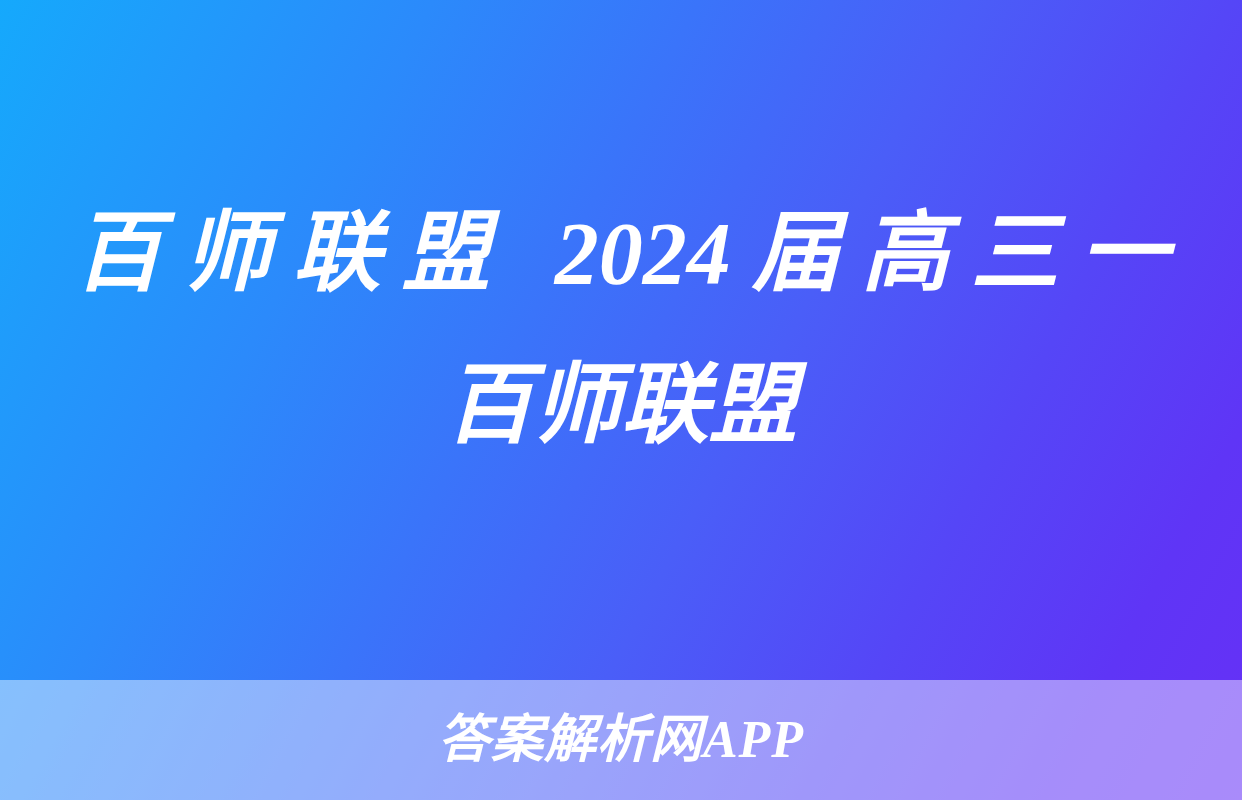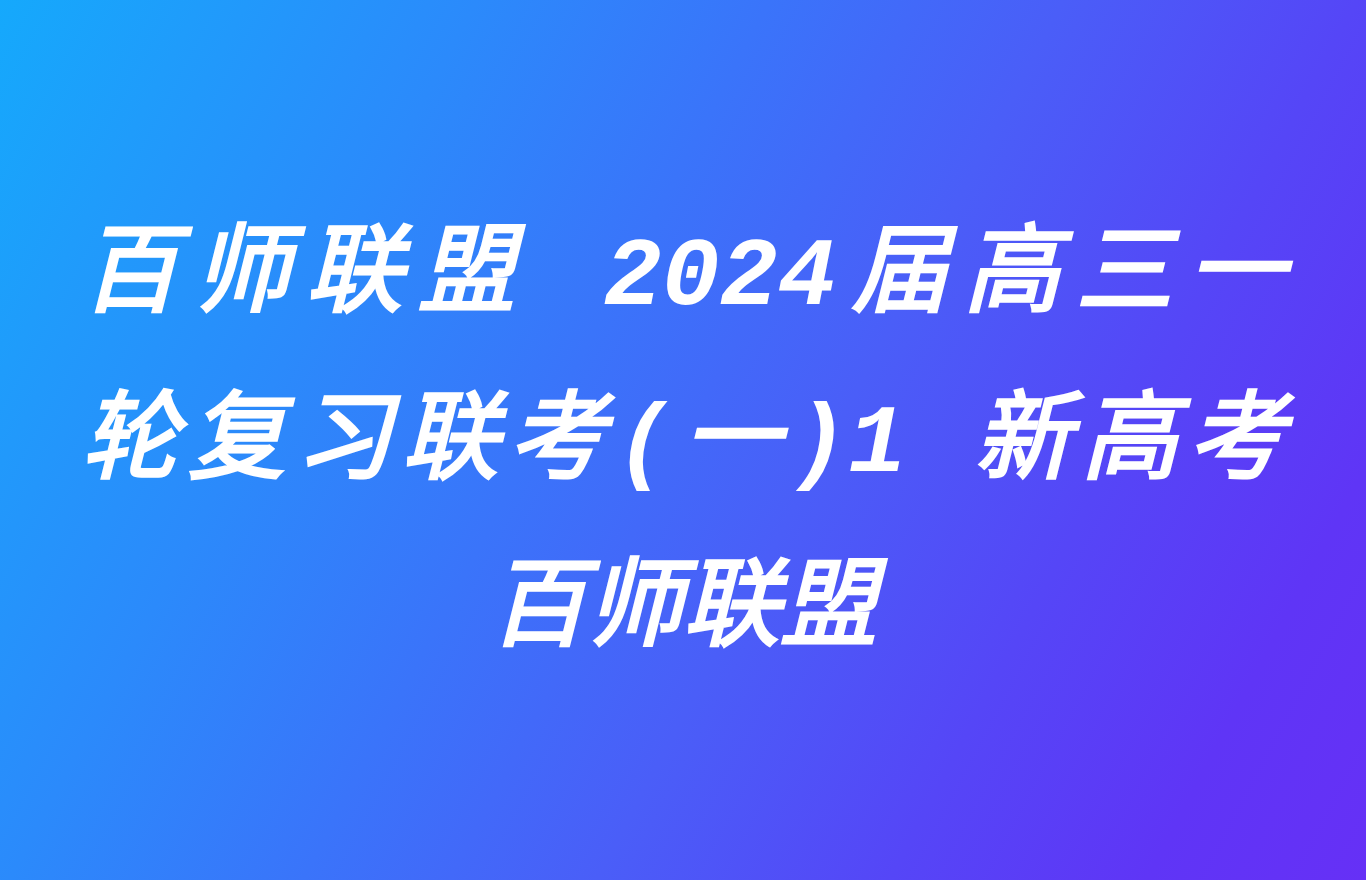--- a/index.html
+++ b/index.html
@@ -7,21 +7,21 @@
     margin: 0;
     padding: 0;
     background: #ffffff;
   }
 
   .poster {
     position: relative;
     width: 1242px;
     height: 800px;
     overflow: hidden;
-    font-family: Liberation Mono, monospace;
+    font-family: Liberation Serif, serif;
     
     background: linear-gradient(118deg,
         #15a9fc 0%,
         #1f9cfb 11%,
         #2b8afb 26%,
         #3a74fa 42%,
         #4a5ef8 58%,
         #5546f7 74%,
         #5f35f6 88%,
         #6630f6 100%);
@@ -82,18 +82,20 @@
     -webkit-font-smoothing: antialiased;
   }
 </style>
 </head>
 <body>
 
 <div class="poster">
 
   <div class="title-block">
     <span class="title-line justify">百师联盟 2024届高三一</span>
-    <span class="title-line justify">轮复习联考(一)1 新高考</span>
     <span class="title-line center">百师联盟</span>
   </div>
 
+  <div class="watermark-band">
+    <span class="watermark-text">答案解析网APP</span>
+  </div>
 
 </div>
 
 </body></html>

